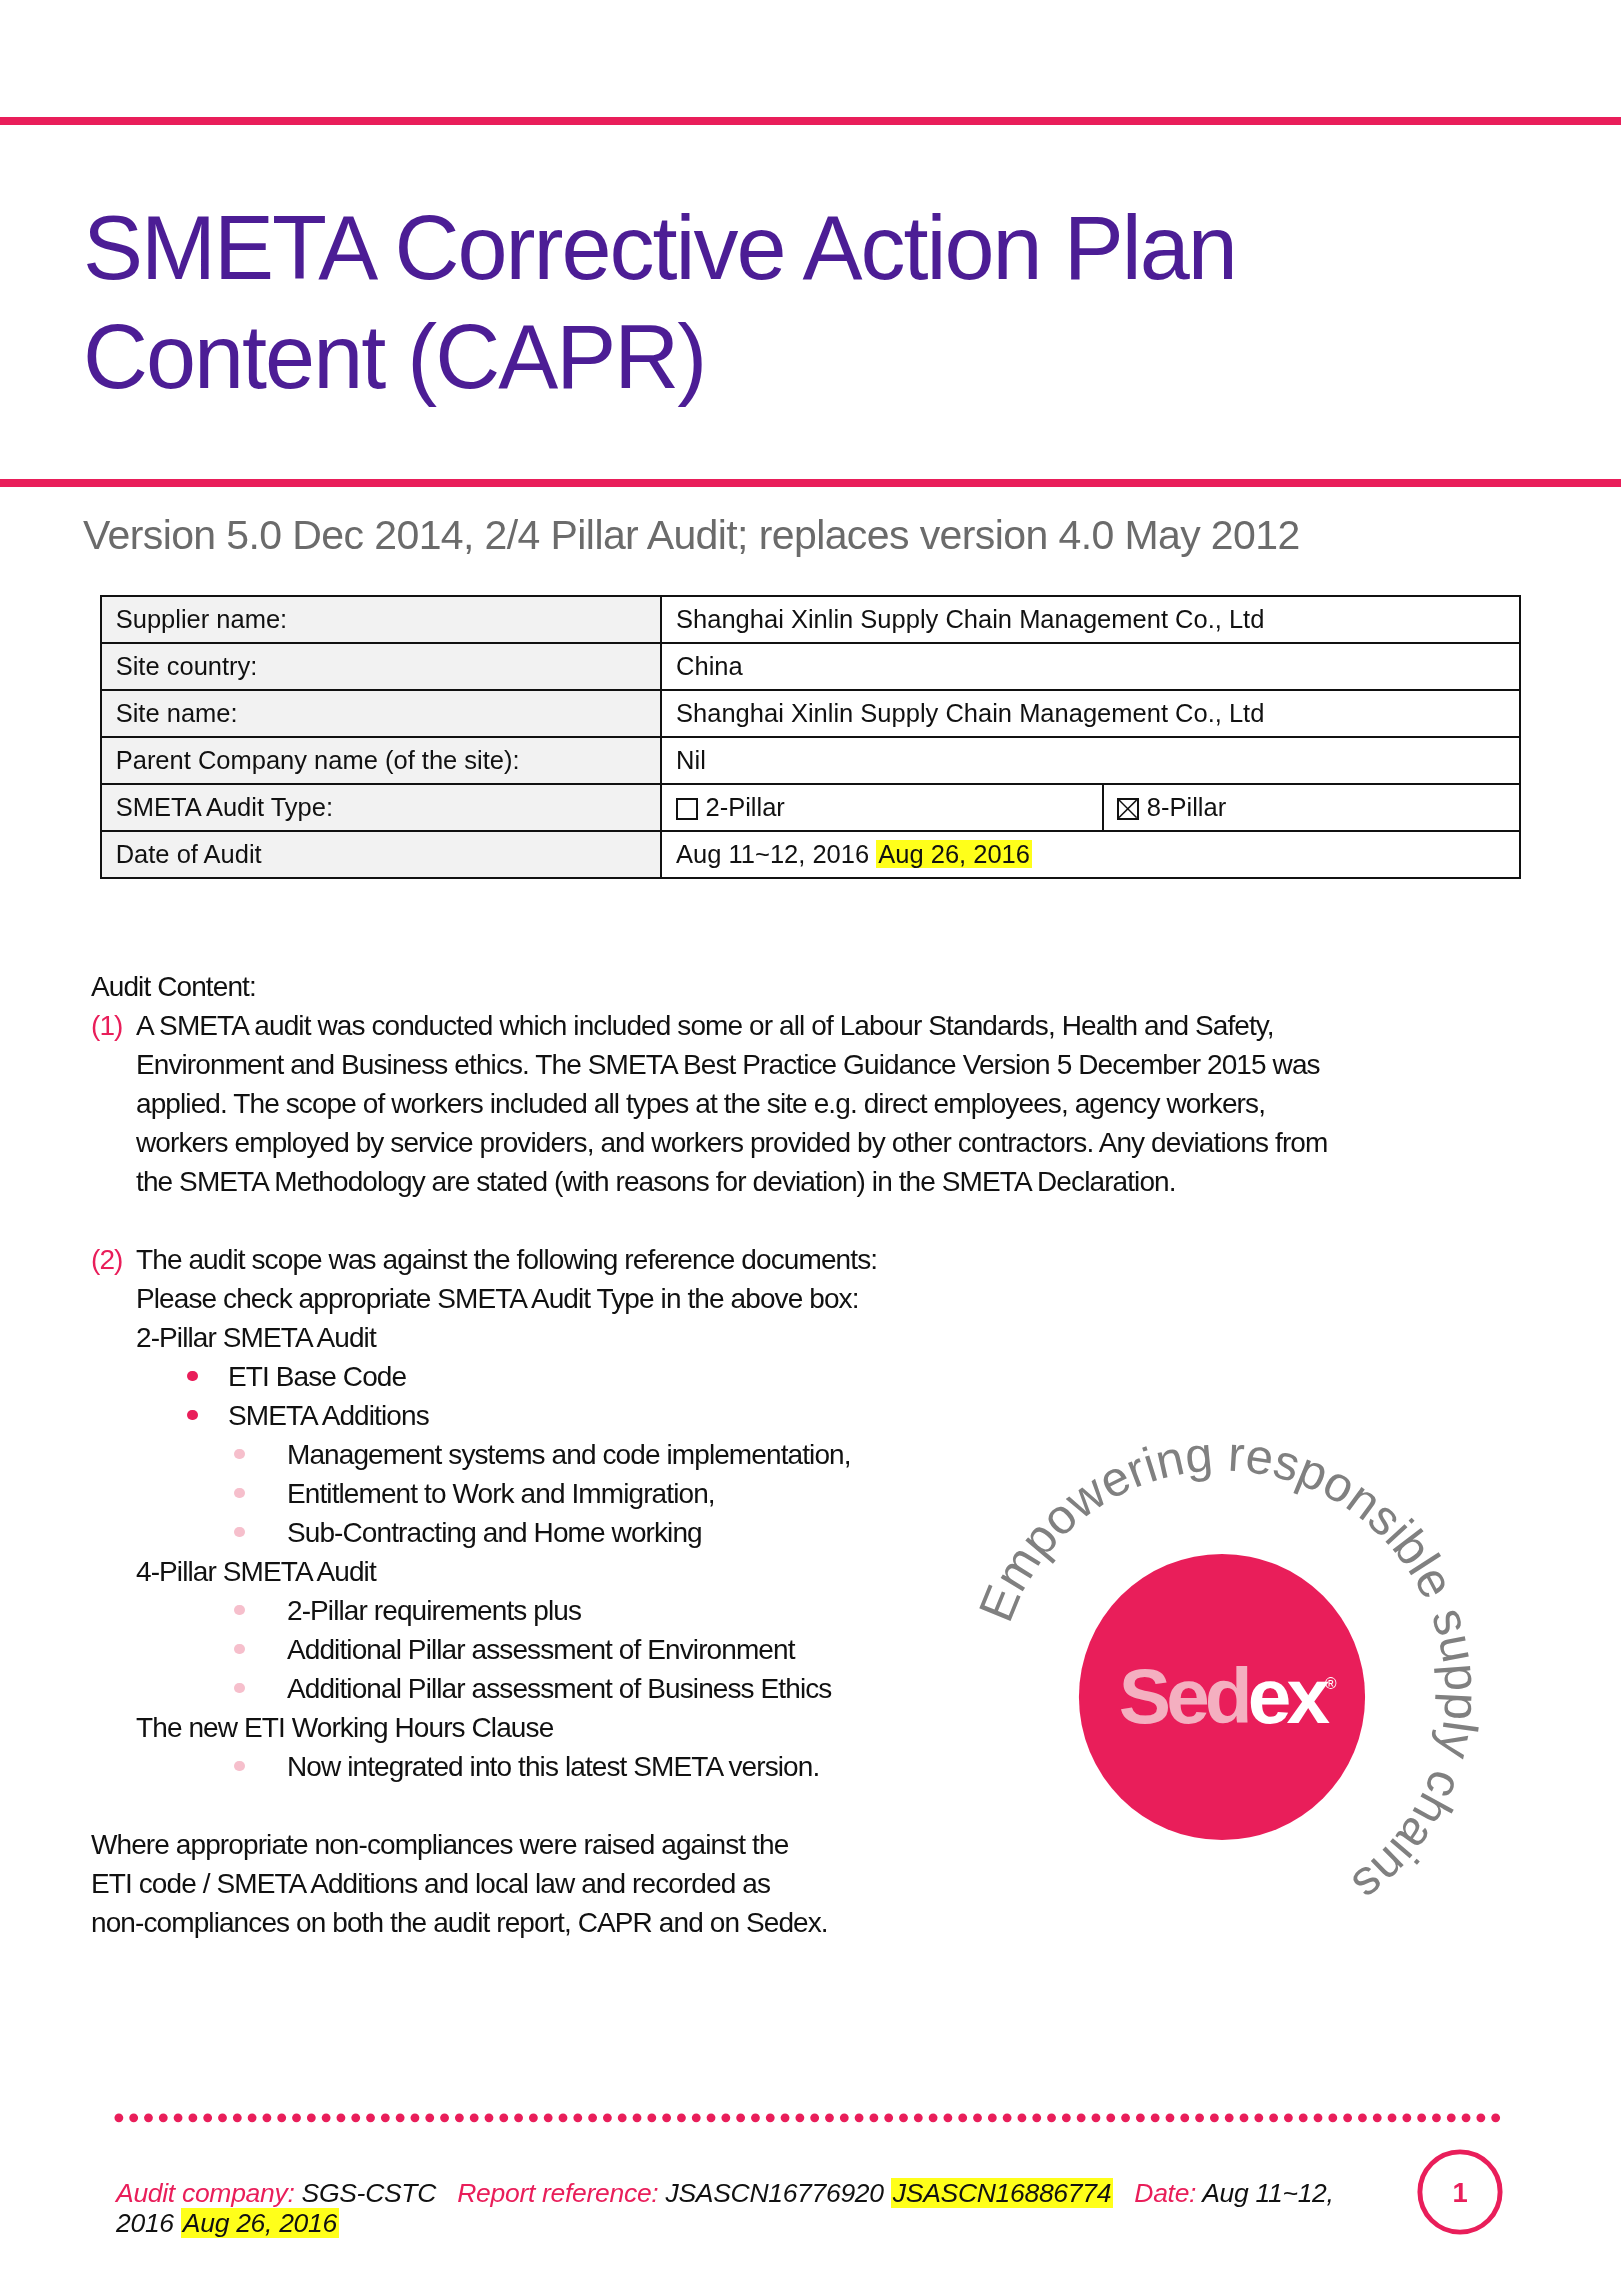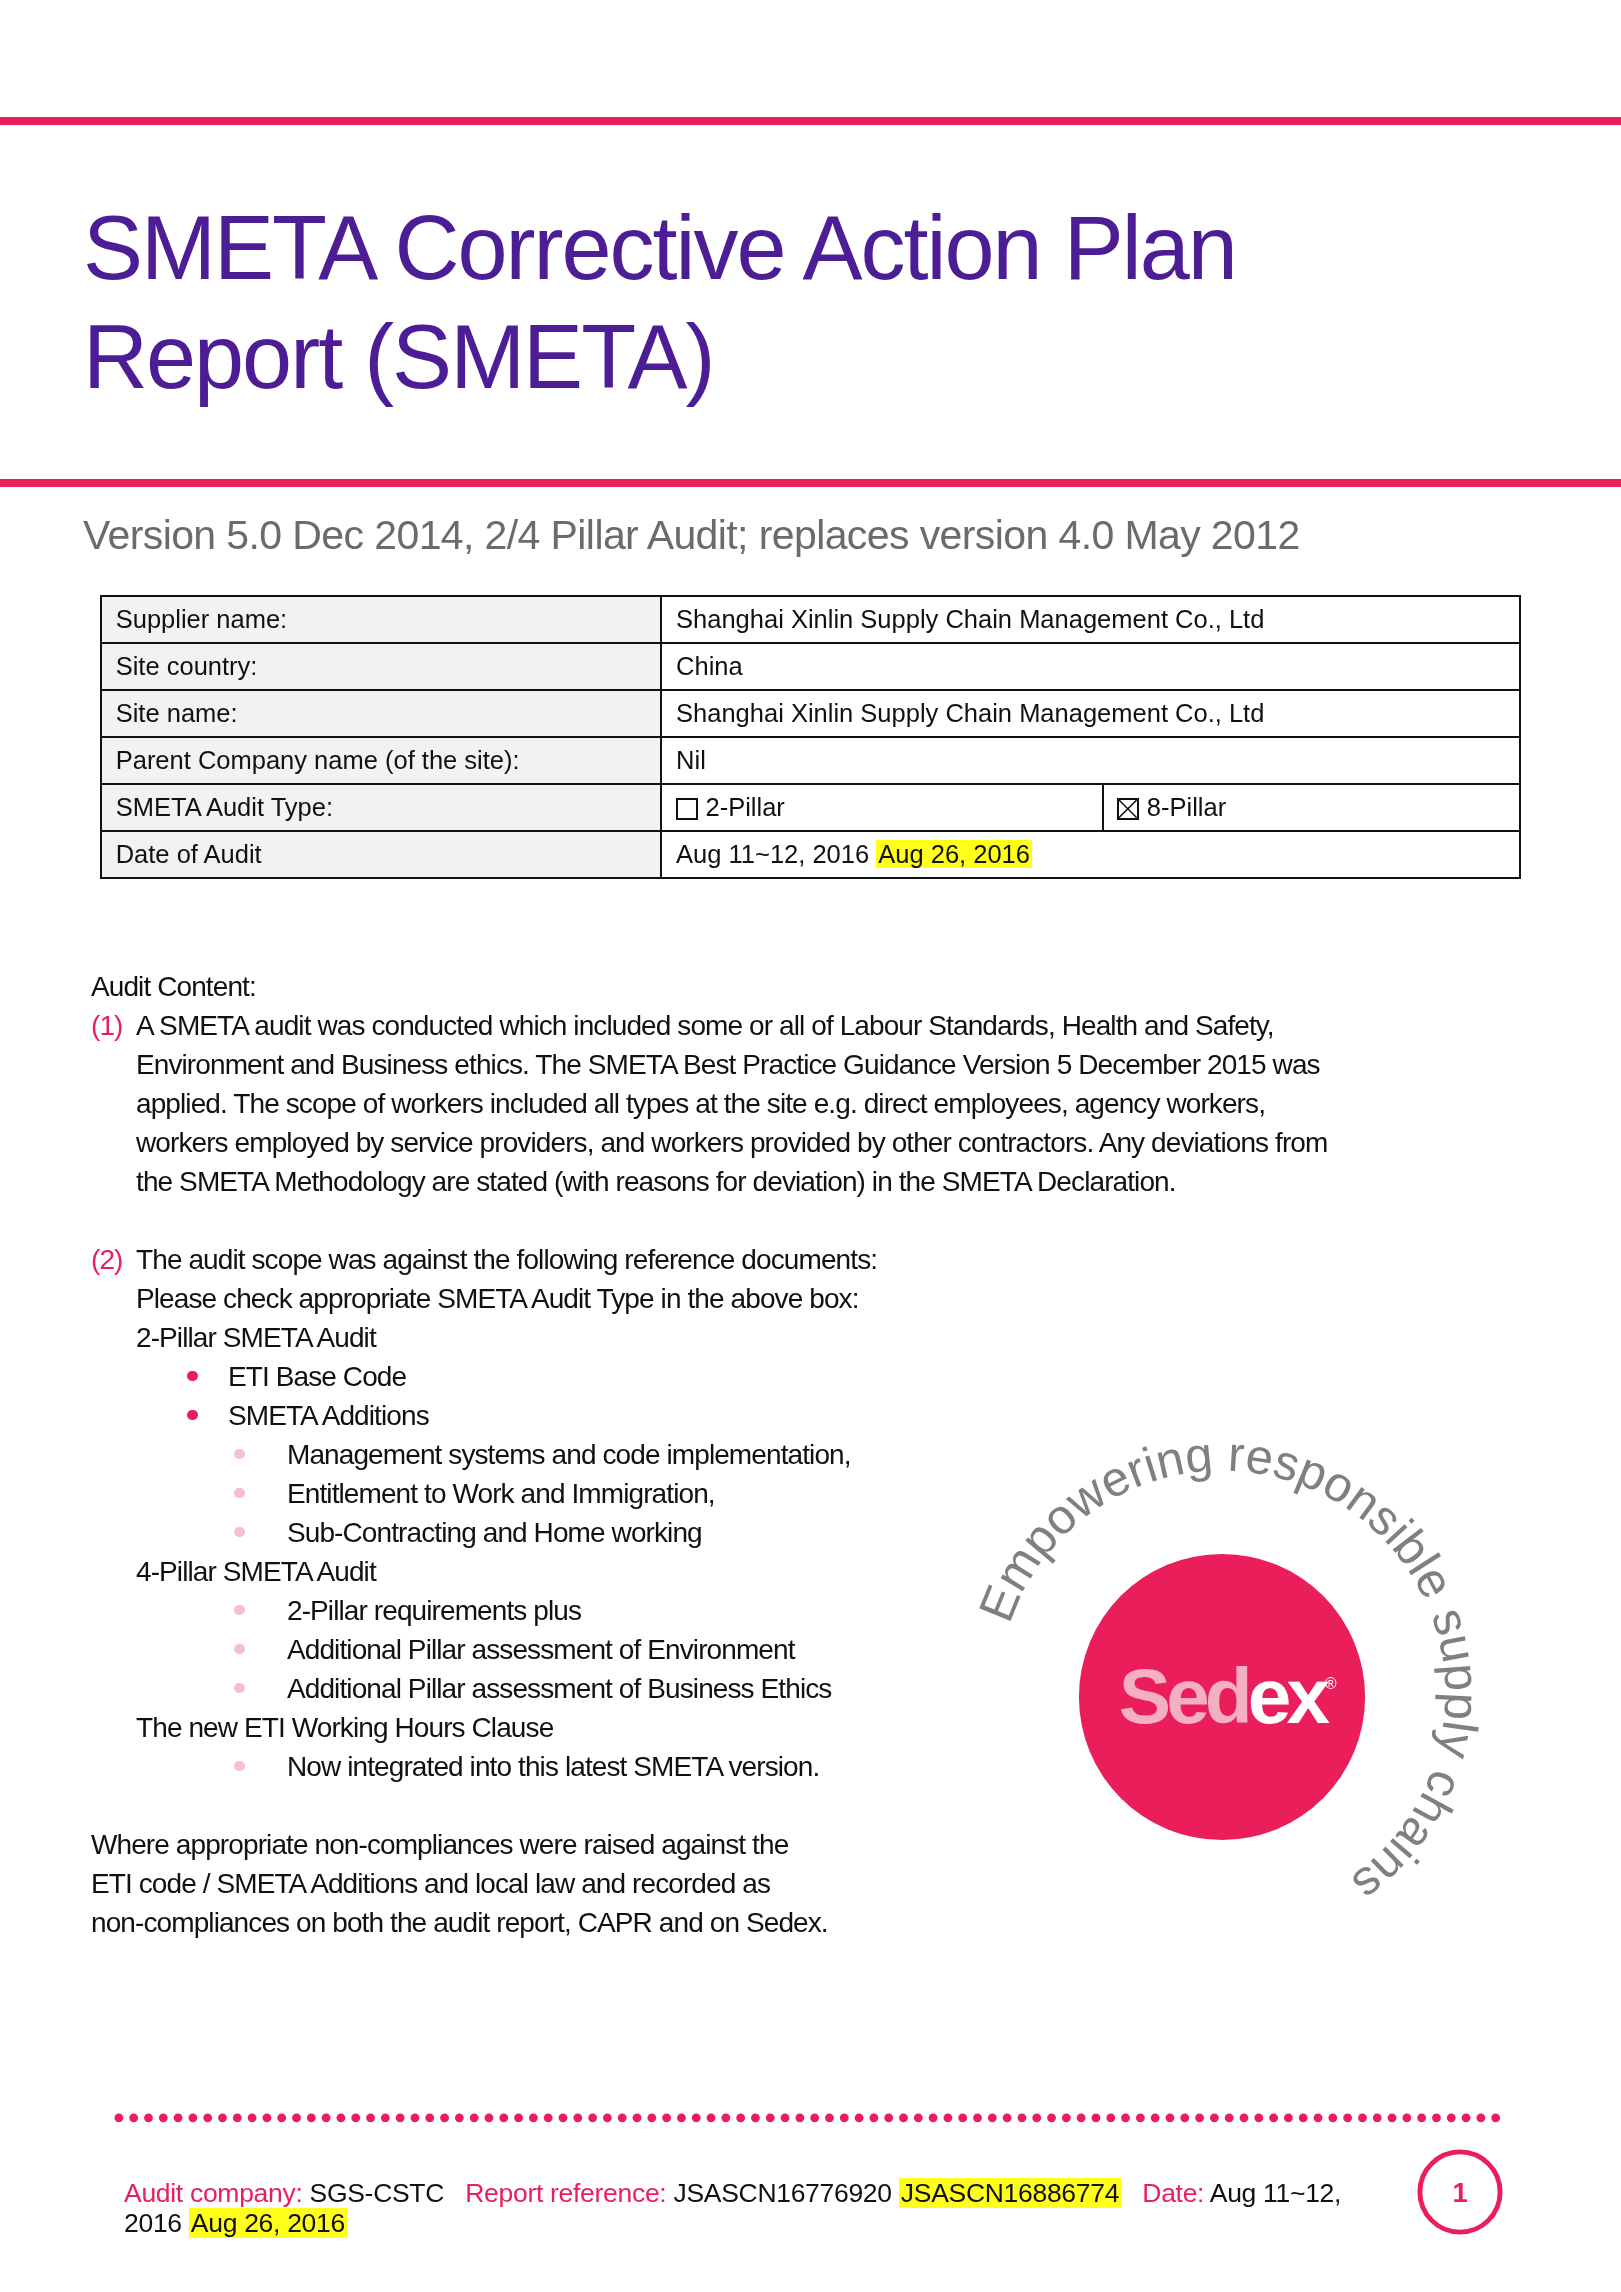--- a/index.html
+++ b/index.html
@@ -30,33 +30,33 @@
   .blist { list-style: none; margin: 0; padding: 0; }
   .blist li { position: relative; }
   .lv1 { padding-left: 137px; }
   .lv2 { padding-left: 196px; }
   .dot { position: absolute; width: 10.8px; height: 10.8px; border-radius: 50%; top: 13.7px; }
   .lv1 .dot { left: 96px; background: #E91E5A; }
   .lv2 .dot { left: 143px; background: #F6BFCC; }
   .gap { height: 39px; }
   .logo { position: absolute; left: 928px; top: 1403px; width: 588px; height: 588px; }
   .footer-dots { position: absolute; left: 112px; top: 2110px; width: 1402px; height: 15.7px; }
-  .footer-text { position: absolute; left: 124px; top: 2178px; width: 1225px; font-size: 26.5px;
-                 line-height: 30px; letter-spacing: -0.3px; }
+  .footer-text { position: absolute; left: 116px; top: 2178px; width: 1225px; font-size: 26.5px;
+                 line-height: 30px; letter-spacing: -0.3px; font-style: italic; }
   .pink { color: #E91E5A; }
   .page-num { position: absolute; left: 1415px; top: 2147px; width: 90px; height: 90px; }
 </style>
 </head>
 <body>
 
 <div class="rule" id="rule-top"></div>
 
 <h1 class="title">
   <span>SMETA Corrective Action Plan</span><br>
-  <span>Report (SMETA)</span>
+  <span>Content (CAPR)</span>
 </h1>
 
 <div class="rule" id="rule-mid"></div>
 
 <p class="subtitle">Version 5.0 Dec 2014, 2/4 Pillar Audit; replaces version 4.0 May 2012</p>
 
 <table class="info">
   <tbody>
       <tr>
     <td class="label">Supplier name:</td>

